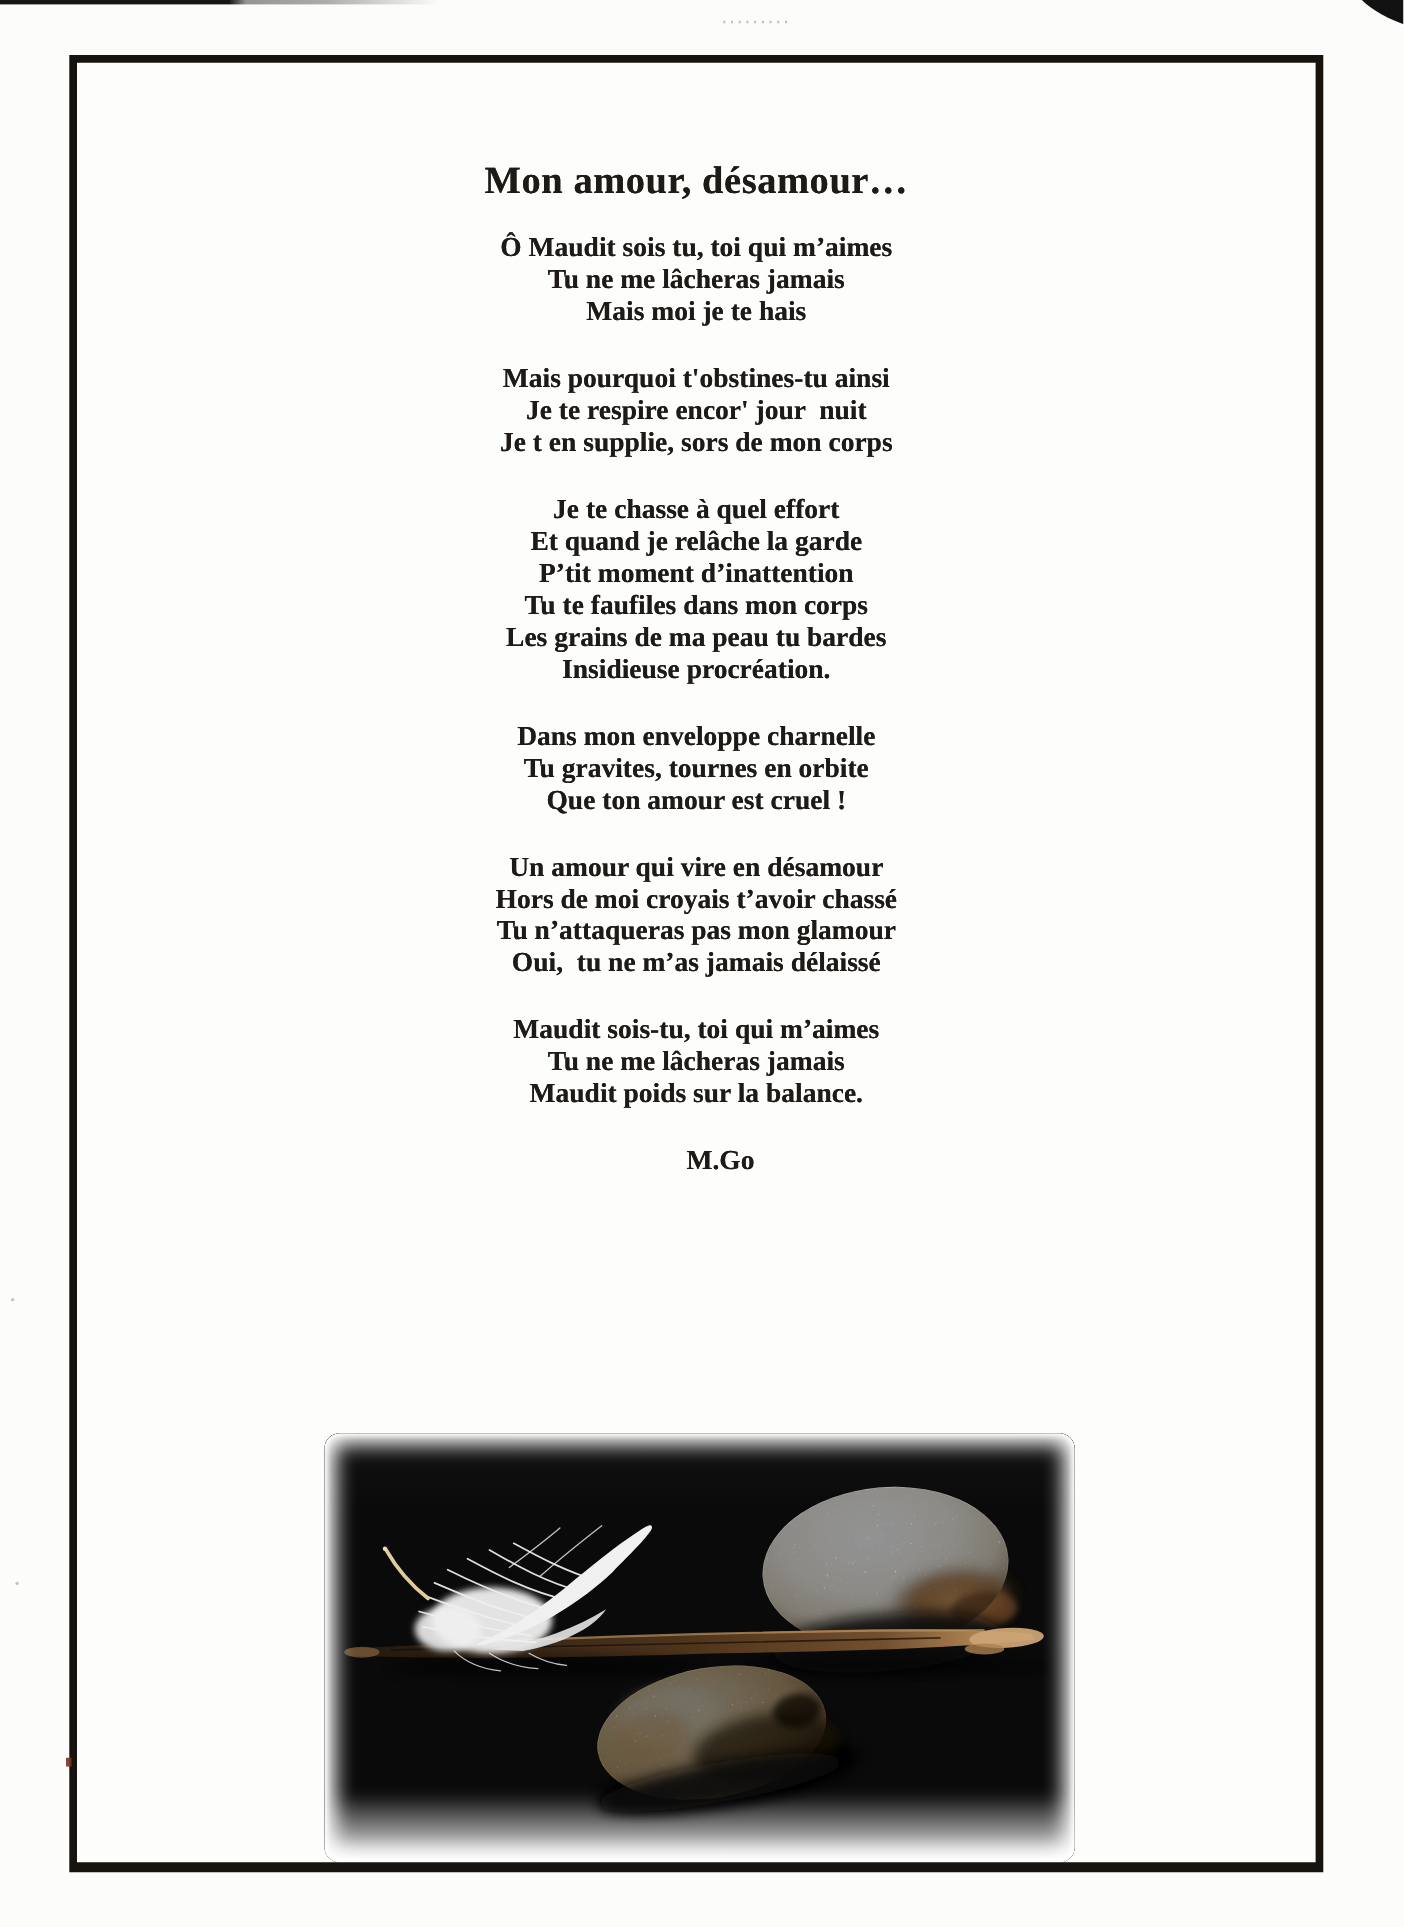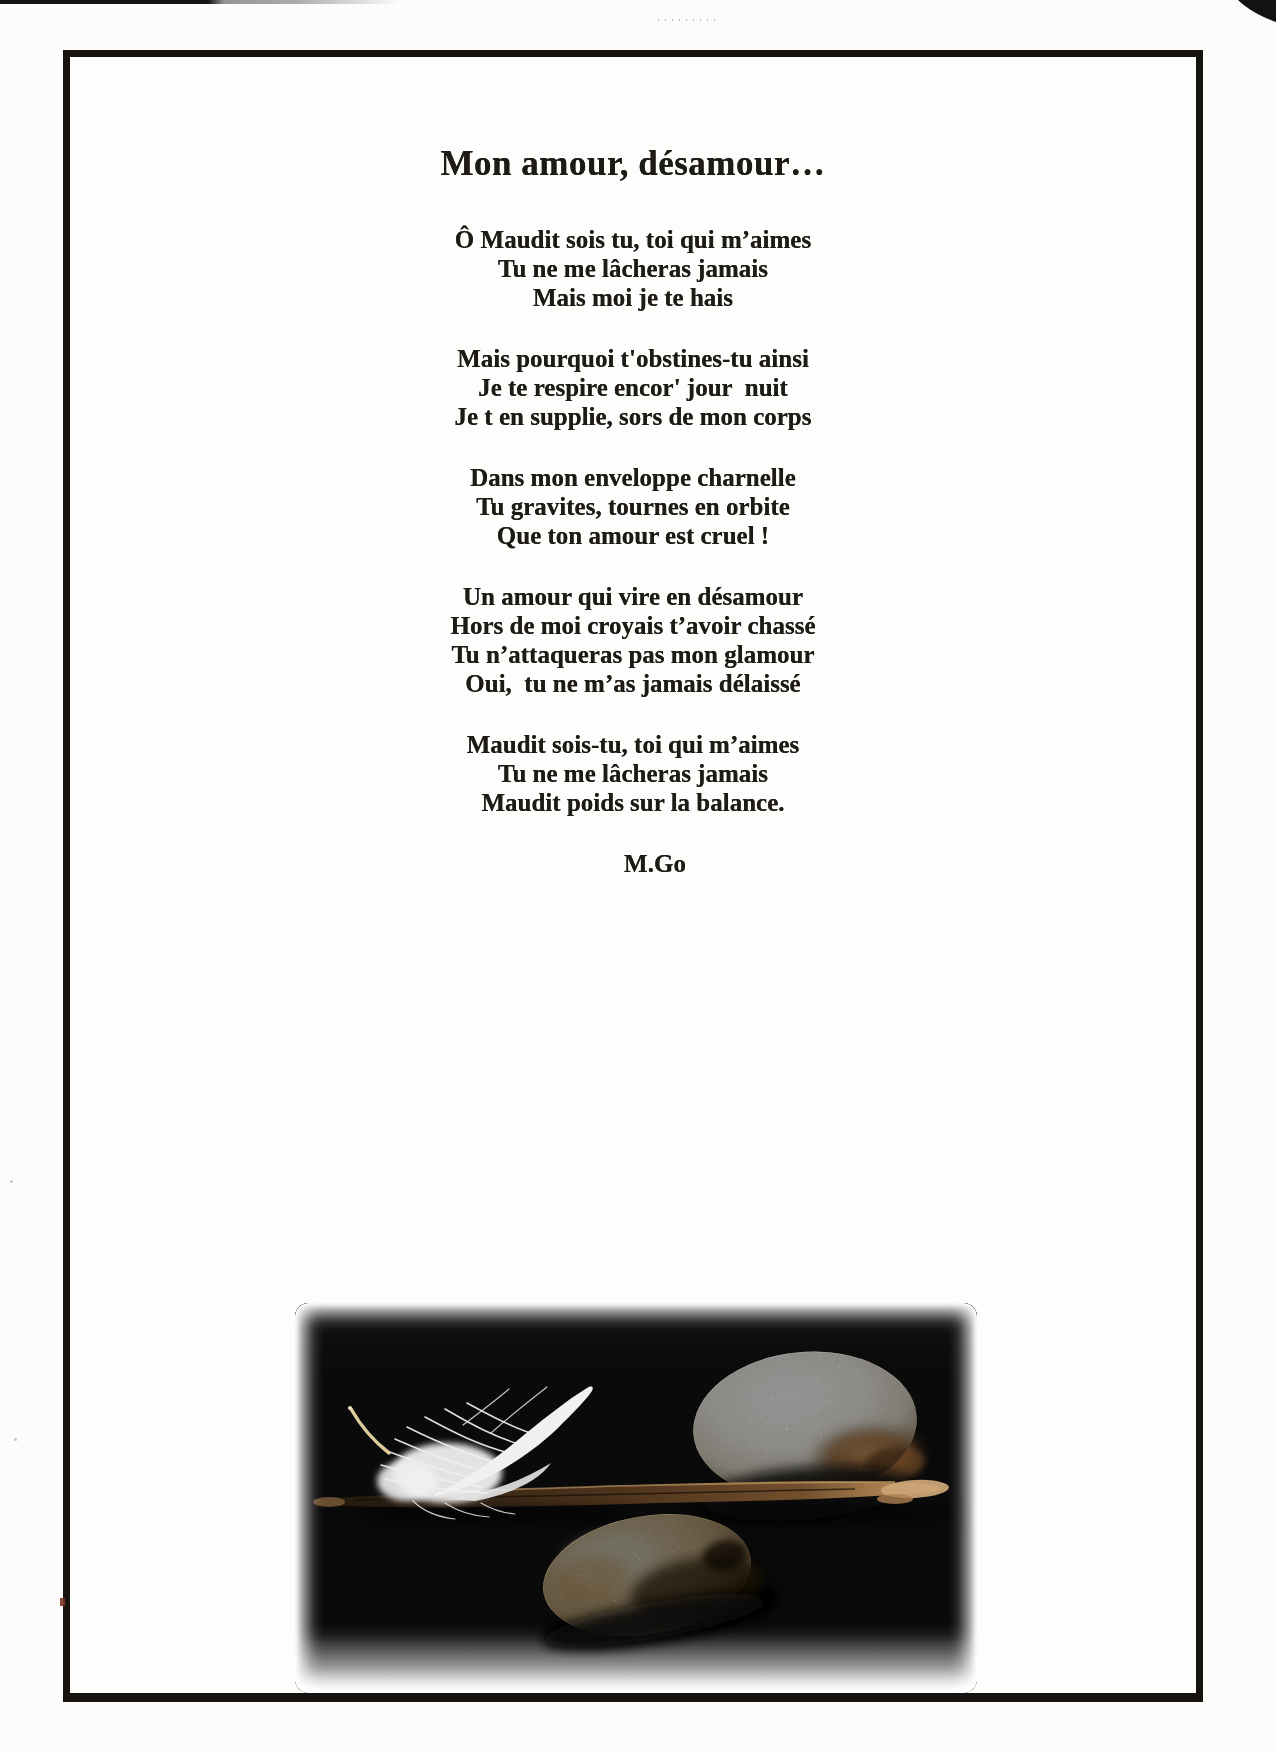--- a/index.html
+++ b/index.html
@@ -28,21 +28,21 @@
     left: 63px; top: 143px;
     width: 1140px;
     text-align: center;
     color: #1e1b17;
     font-weight: 700;
   }
   .poem .title {
     font-size: 35px;
     line-height: 42px;
     letter-spacing: 0.5px;
-    margin-bottom: 40px;
+    margin-bottom: 26px;
     text-shadow: 0 0 0.5px rgba(25,22,18,0.9);
   }
   .stanza { margin-bottom: 32px; text-align: center; }
   .line {
     font-size: 25px;
     line-height: 29px;
     white-space: pre;
     text-shadow: 0 0 0.5px rgba(25,22,18,0.85);
   }
   .signature {
@@ -122,20 +122,28 @@
     <div class="line">Tu ne me lâcheras jamais</div>
     <div class="line">Mais moi je te hais</div>
   </div>
 
   <div class="stanza">
     <div class="line">Mais pourquoi t'obstines-tu ainsi</div>
     <div class="line">Je te respire encor' jour  nuit</div>
     <div class="line">Je t en supplie, sors de mon corps</div>
   </div>
 
+  <div class="stanza">
+    <div class="line">Je te chasse à quel effort</div>
+    <div class="line">Et quand je relâche la garde</div>
+    <div class="line">P’tit moment d’inattention</div>
+    <div class="line">Tu te faufiles dans mon corps</div>
+    <div class="line">Les grains de ma peau tu bardes</div>
+    <div class="line">Insidieuse procréation.</div>
+  </div>
 
   <div class="stanza">
     <div class="line">Dans mon enveloppe charnelle</div>
     <div class="line">Tu gravites, tournes en orbite</div>
     <div class="line">Que ton amour est cruel !</div>
   </div>
 
 
   <div class="stanza">
     <div class="line">Un amour qui vire en désamour</div>

